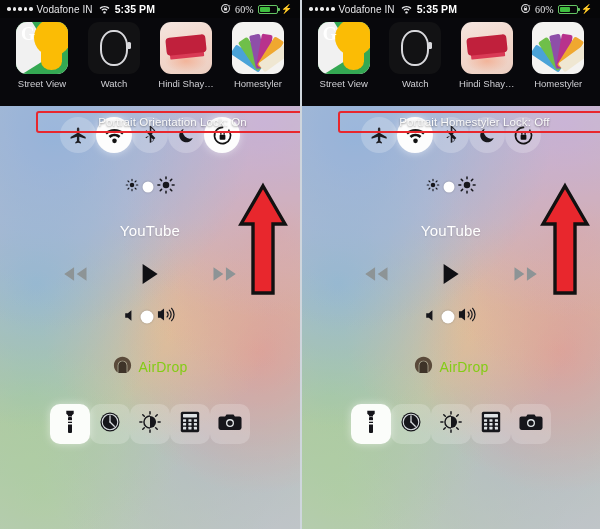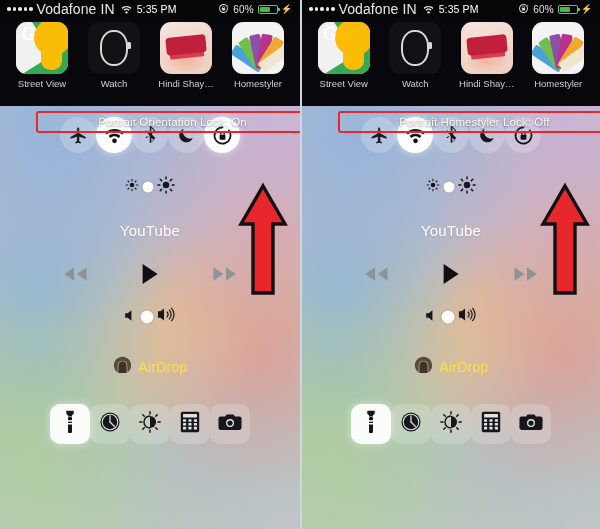--- a/index.html
+++ b/index.html
@@ -31,24 +31,24 @@
     display: flex;
     align-items: center;
     padding: 0 7px;
     color: #e9e9ea;
     font-size: 10px;
     letter-spacing: .1px;
     z-index: 6;
   }
   .sb-dots { display:flex; gap:2px; align-items:center; margin-right:4px; }
   .sb-dot { width:3.5px; height:3.5px; border-radius:50%; background:#e9e9ea; }
-  .sb-carrier { font-size:14px; color:#e6e6e8; }
+  .sb-carrier { font-size:10px; color:#e6e6e8; }
   .sb-wifi { margin:0 5px 0 6px; display:inline-flex; align-items:center; }
-  .sb-time { font-size:10.5px; font-weight:400; color:#fff; }
-  .sb-right { margin-left:auto; display:flex; align-items:center; gap:4px; }
+  .sb-time { font-size:10.5px; font-weight:700; color:#fff; }
+  .sb-right { margin-left:auto; display:flex; align-items:center; gap:4px;font-family:Liberation Serif, serif; }
   .sb-batt-pct { font-size:10px; color:#e6e6e8; }
   .sb-batt {
     width:20px; height:9px; border:1px solid #63c463; border-radius:2px;
     position:relative; padding:1px; display:block;
   }
   .sb-batt i { display:block; height:100%; width:62%; background:#3fbf3f; border-radius:1px; }
   .sb-batt:after {
     content:""; position:absolute; right:-3px; top:2.6px;
     width:1.6px; height:3.4px; background:#63c463; border-radius:0 1px 1px 0;
   }
@@ -183,21 +183,21 @@
     display:flex; justify-content:center; align-items:center;
     gap:52px; margin-top:24px;
   }
   .vol-row { display:flex; align-items:center; padding:12px 13px 14px; gap:10px; }
 
   
   .airdrop {
     display:flex; align-items:center; justify-content:center; gap:7px;
     padding:15px 0 16px;
   }
-  .airdrop-label { font-size:14px; color:#fde047; letter-spacing:.2px; }
+  .airdrop-label { font-size:14px; color:#84cc16; letter-spacing:.2px; }
 
   
   .shortcuts {
     display:flex; justify-content:space-around; align-items:center;
     padding:10px 9px 0;
   }
   .sc {
     width:40px; height:40px; border-radius:10px;
     display:flex; align-items:center; justify-content:center;
     background:rgba(255,255,255,.20);

